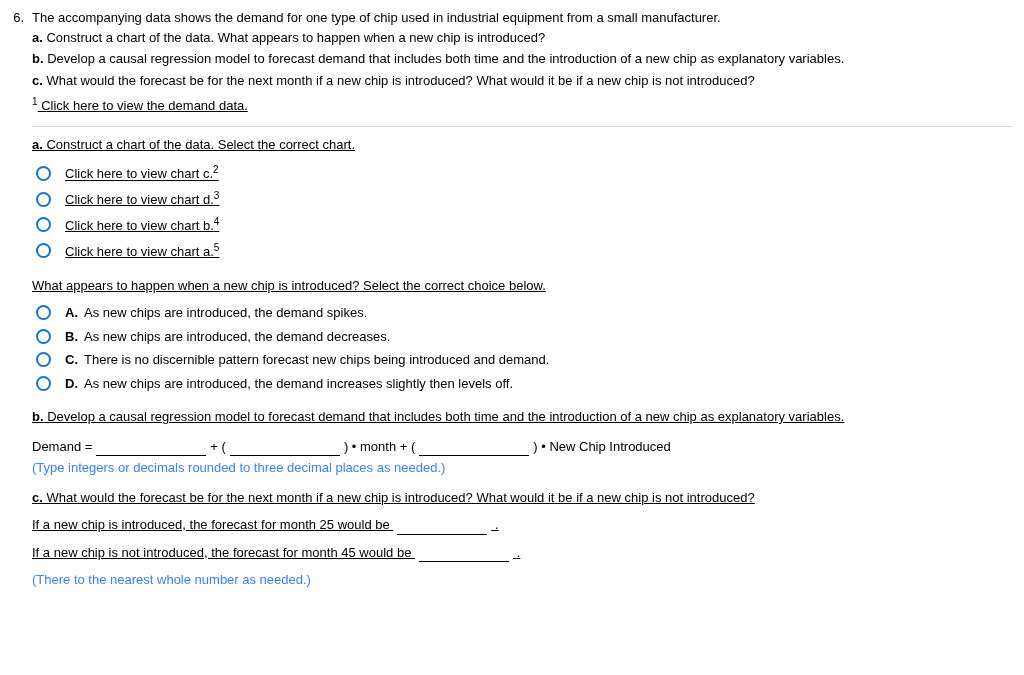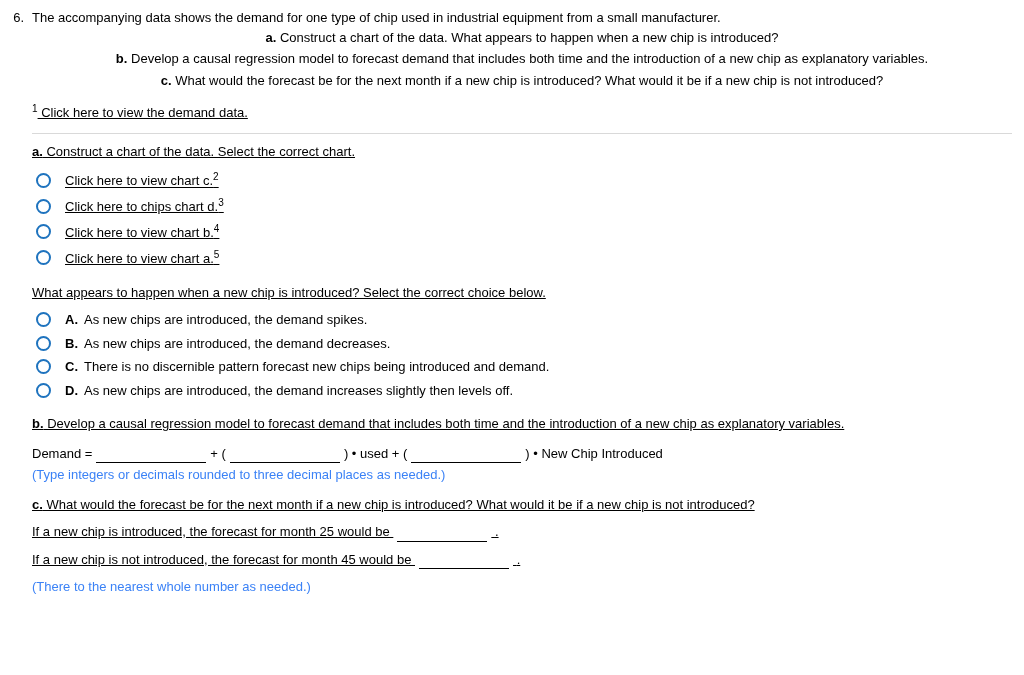--- a/index.html
+++ b/index.html
@@ -8,23 +8,23 @@
     font-size: 13px;
     color: #000;
     margin: 0;
     padding: 8px 12px 8px 4px;
     line-height: 1.5;
     background: #fff;
   }
   .question-row { display: flex; }
   .qnum { width: 28px; text-align: right; padding-right: 8px; flex-shrink: 0; }
   .qbody { flex: 1; }
-  .subparts p { margin: 0 0 2px 0; text-align: center; }
+  .subparts p { margin: 0 0 2px 0; }
   .bold { font-weight: bold; }
-  .footnote { margin-top: 11px; margin-bottom: 10px; }
+  .footnote { margin-top: 4px; margin-bottom: 10px; }
   sup { font-size: 10px; }
   .divider { border-top: 1px solid #d9d9d9; margin: 6px 0; }
   .section-line { margin: 8px 0; text-decoration: underline; }
   .radio-row { display: flex; align-items: center; margin: 4px 0; }
   .radio {
     width: 15px; height: 15px; border: 2px solid #1e73be; border-radius: 50%;
     margin-right: 14px; flex-shrink: 0; background: #fff;
   }
   .link { text-decoration: underline; color: #000; cursor: pointer; }
   .choice-label { font-weight: bold; margin-right: 6px; }
@@ -60,21 +60,21 @@
       <span class="bold">a.</span><span> Construct a chart of the data. Select the correct chart.</span>
     </div>
 
     <div class="chart-options">
       <div class="radio-row">
         <span class="radio"></span>
         <span class="link"><span>Click here to view chart c.</span><sup>2</sup></span>
       </div>
       <div class="radio-row">
         <span class="radio"></span>
-        <span class="link"><span>Click here to chips chart d.</span><sup>3</sup></span>
+        <span class="link"><span>Click here to view chart d.</span><sup>3</sup></span>
       </div>
       <div class="radio-row">
         <span class="radio"></span>
         <span class="link"><span>Click here to view chart b.</span><sup>4</sup></span>
       </div>
       <div class="radio-row">
         <span class="radio"></span>
         <span class="link"><span>Click here to view chart a.</span><sup>5</sup></span>
       </div>
     </div>
@@ -106,21 +106,21 @@
 
     <div class="section-line">
       <span class="bold">b.</span><span> Develop a causal regression model to forecast demand that includes both time and the introduction of a new chip as explanatory variables.</span>
     </div>
 
     <div class="equation-row">
       <span>Demand =</span>
       <span class="blank"></span>
       <span>+ (</span>
       <span class="blank"></span>
-      <span>) • used + (</span>
+      <span>) • month + (</span>
       <span class="blank"></span>
       <span>) • New Chip Introduced</span>
     </div>
     <div class="hint">(Type integers or decimals rounded to three decimal places as needed.)</div>
 
     <div class="section-line">
       <span class="bold">c.</span><span> What would the forecast be for the next month if a new chip is introduced? What would it be if a new chip is not introduced?</span>
     </div>
 
     <div class="section-line">

